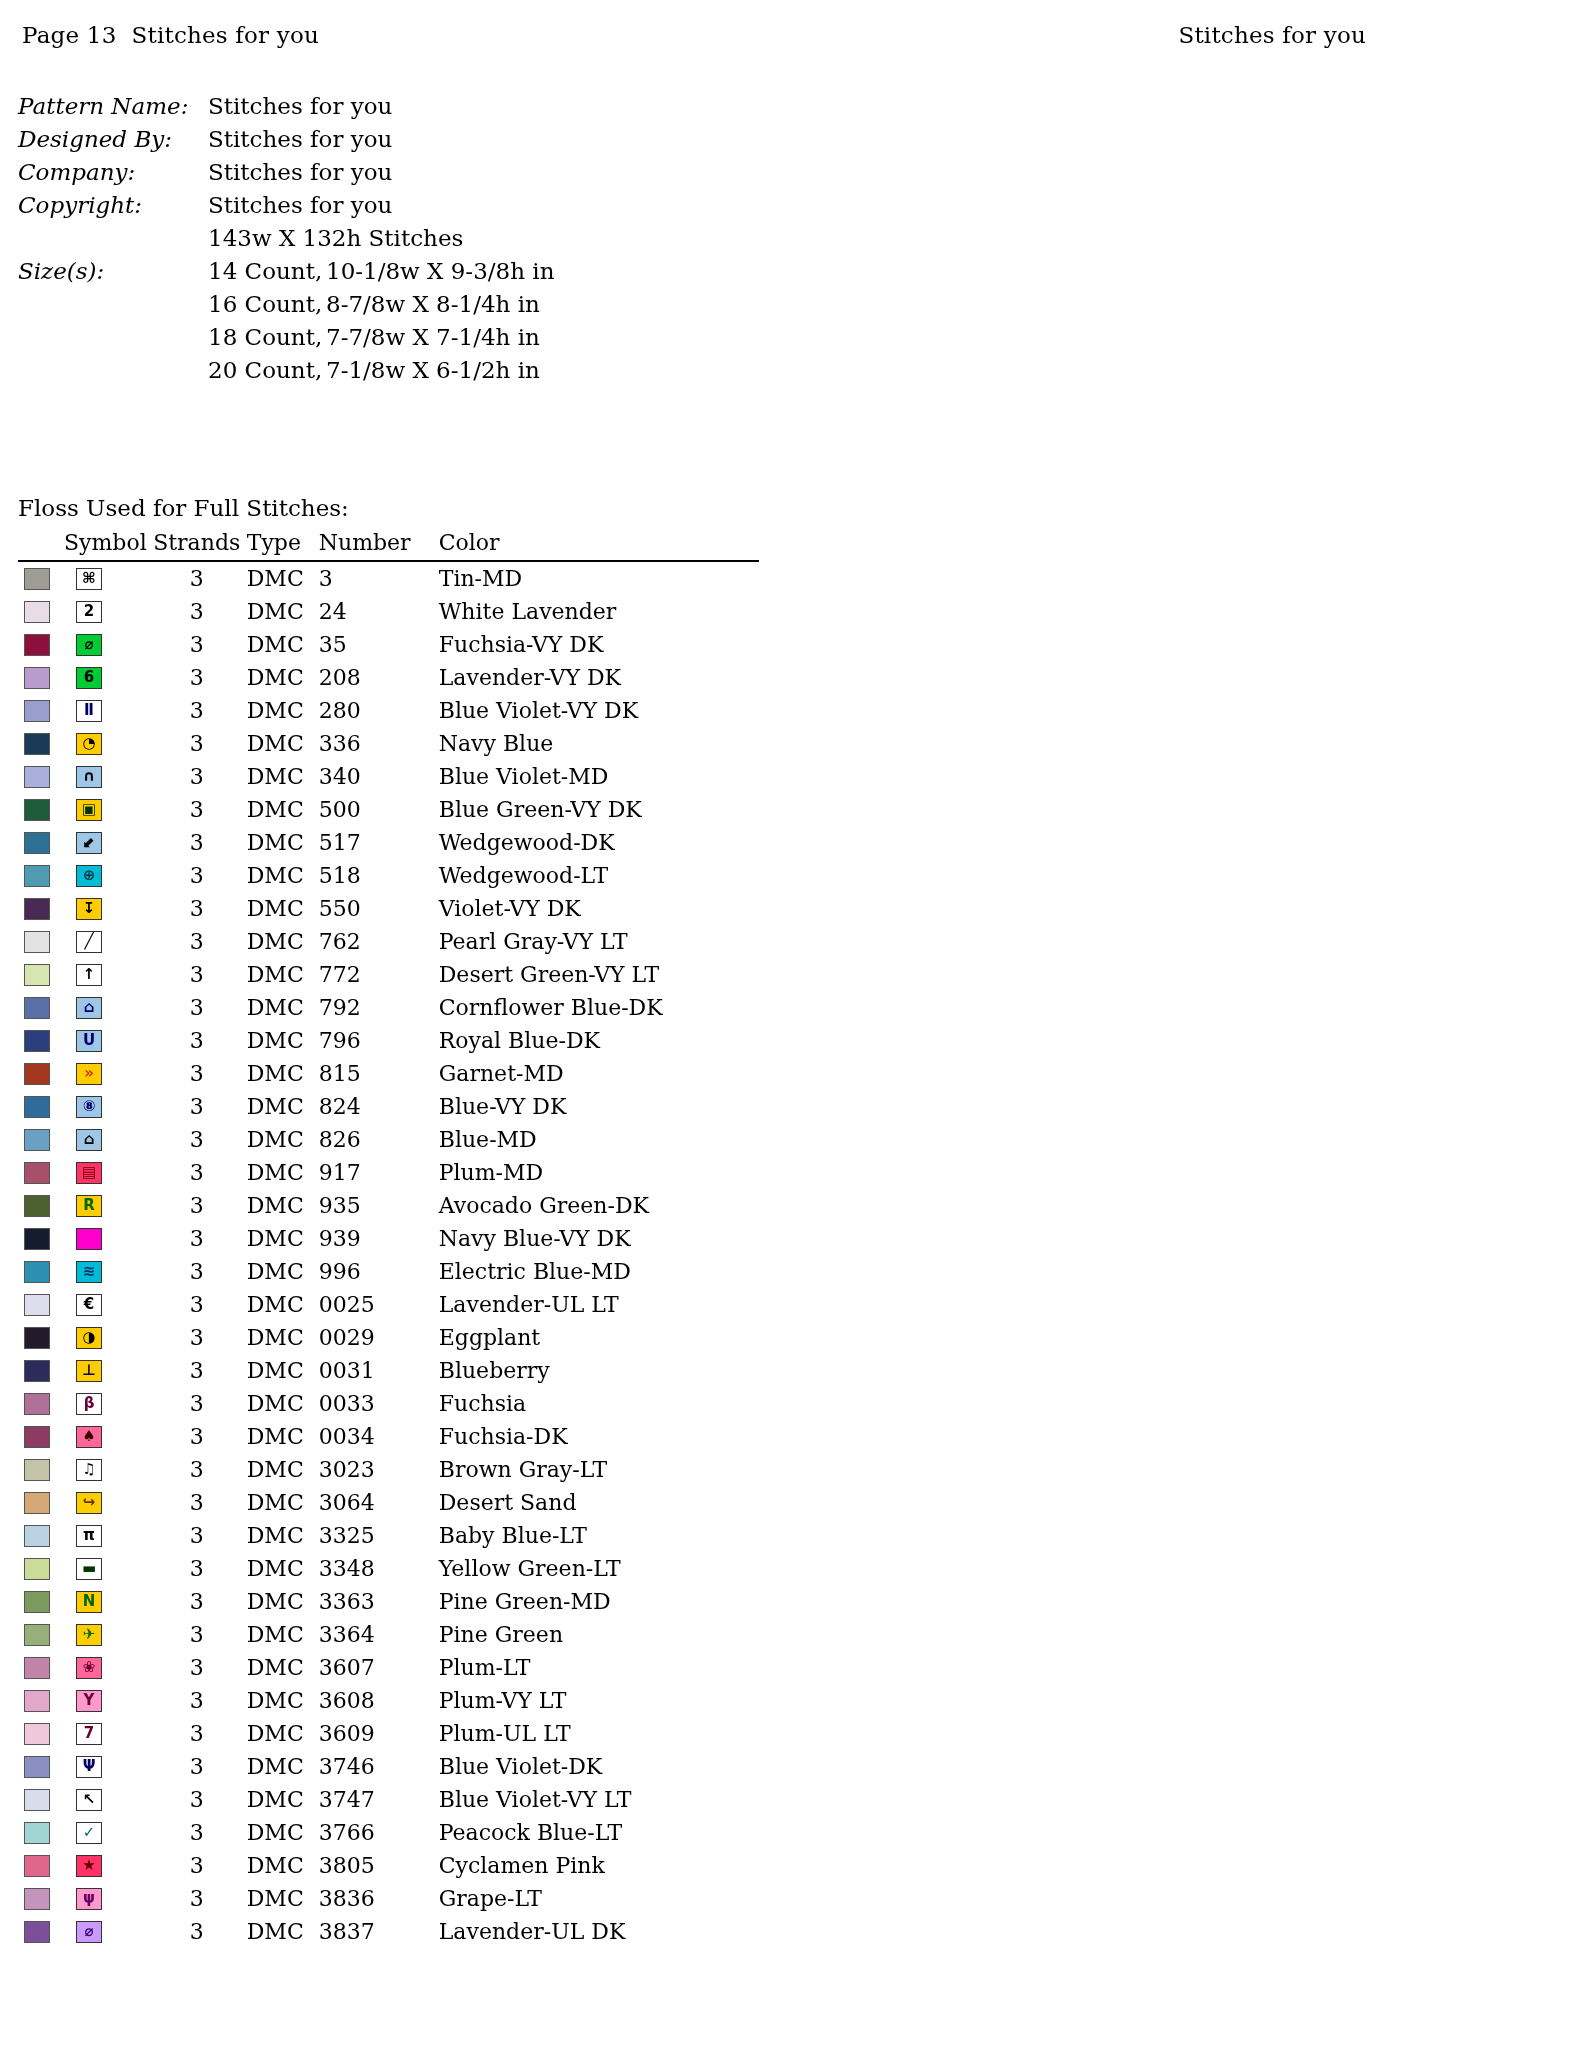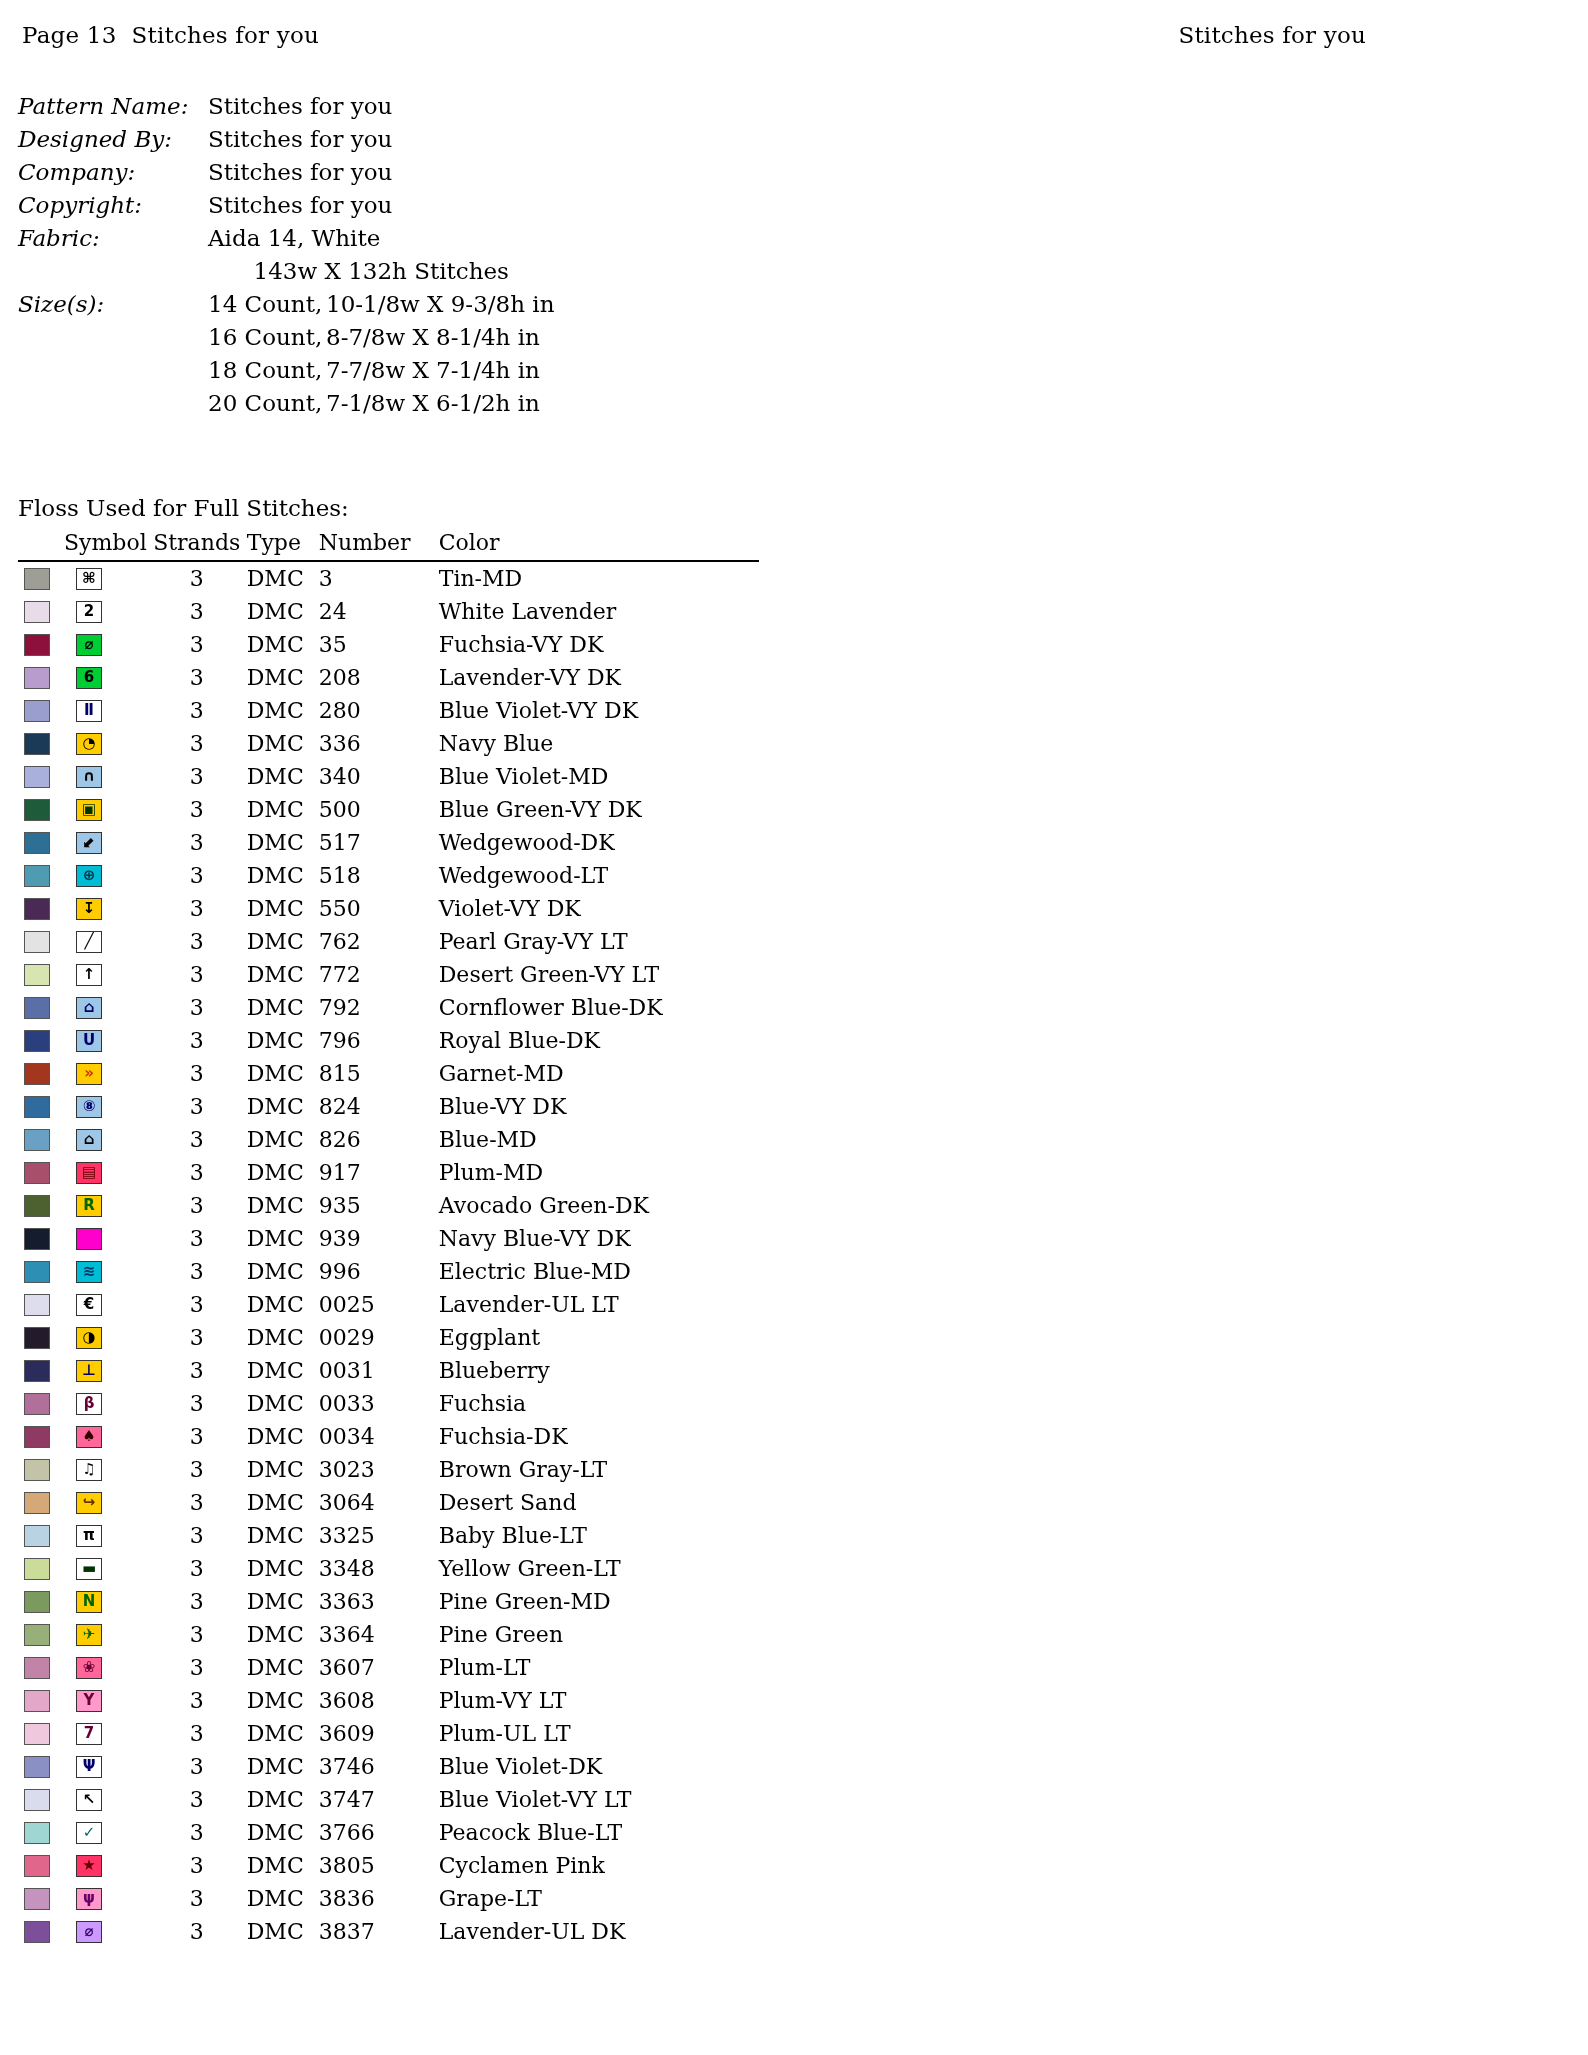--- a/index.html
+++ b/index.html
@@ -40,21 +40,21 @@
   .info {
     position: absolute;
     top: 90px;
     left: 18px;
     font-size: 23px;
     line-height: 33px;
   }
   .info-row { display: flex; }
   .info-label { width: 190px; white-space: pre; font-style: italic; }
   .info-value { white-space: pre; }
-  .info-sub { margin-left: 190px; white-space: pre; text-align: center; }
+  .info-sub { margin-left: 190px; white-space: pre; }
   .size-row { display: flex; margin-left: 190px; }
   .size-count { width: 118px; white-space: pre; }
   .size-dim { white-space: pre; }
 
   
   .floss-title {
     position: absolute;
     top: 495px;
     left: 18px;
     font-size: 23px;
@@ -133,24 +133,20 @@
       <div class="info-value">Stitches for you</div>
     </div>
     <div class="info-row">
       <div class="info-label">Company:</div>
       <div class="info-value">Stitches for you</div>
     </div>
     <div class="info-row">
       <div class="info-label">Copyright:</div>
       <div class="info-value">Stitches for you</div>
     </div>
-    <div class="info-row">
-      <div class="info-label">Fabric:</div>
-      <div class="info-value">Aida 14, White</div>
-    </div>
     <div class="info-sub">143w X 132h Stitches</div>
     <div class="info-row">
       <div class="info-label">Size(s):</div>
       <div class="size-row" style="margin-left:0">
         <div class="size-count">14 Count,</div>
         <div class="size-dim">10-1/8w X 9-3/8h in</div>
       </div>
     </div>
     <div class="size-row">
       <div class="size-count">16 Count,</div>

